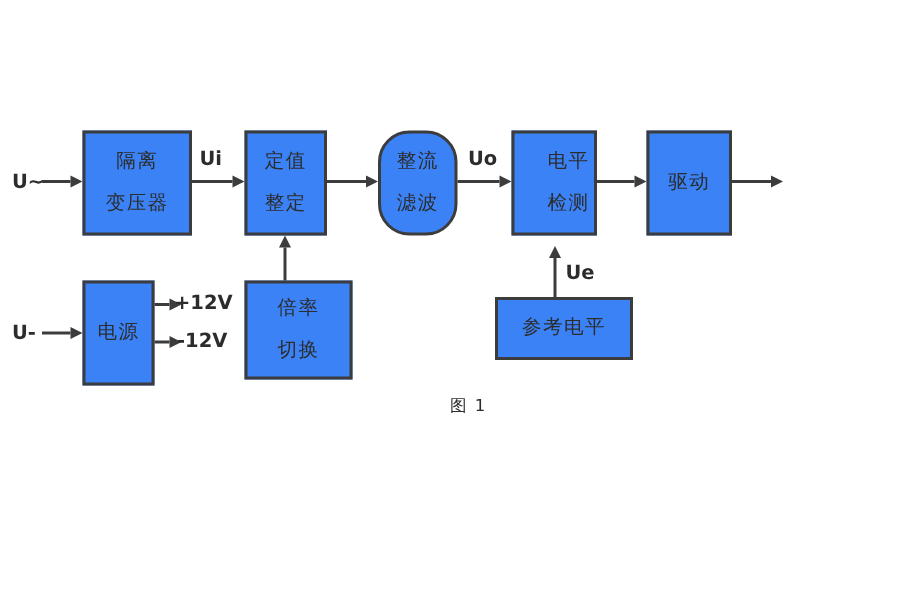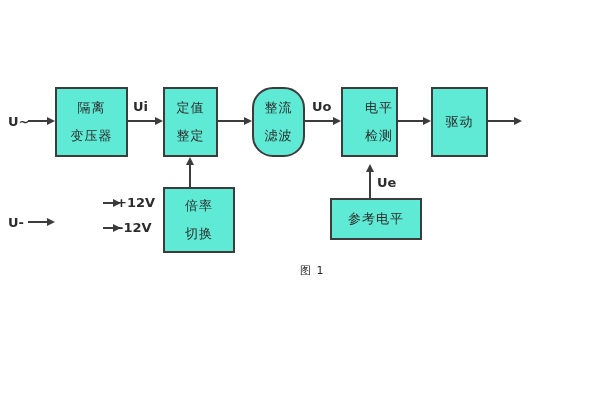--- a/index.html
+++ b/index.html
@@ -9,21 +9,21 @@
     height: 400px;
     background: #ffffff;
     overflow: hidden;
     font-family: "DejaVu Sans", "Liberation Sans", sans-serif;
     color: #2c2c2c;
   }
   .box {
     position: absolute;
     box-sizing: border-box;
     border: 2px solid #3c3c3c;
-    background: #5eead4;
+    background: #3b82f6;
     display: flex;
     flex-direction: column;
     align-items: center;
     justify-content: center;
     gap: 13px;
     font-size: 13px;
     letter-spacing: 1px;
     line-height: 1.15;
     text-align: center;
   }
@@ -92,20 +92,23 @@
   <div class="box" style="left:341px; top:87px; width:57px; height:70px;padding-left:19px;">
     <span>电平</span>
     <span>检测</span>
   </div>
 
   <div class="box" style="left:431px; top:87px; width:57px; height:70px;">
     <span>驱动</span>
   </div>
 
 
+  <div class="box" style="left:55px; top:187px; width:48px; height:70px;">
+    <span>电源</span>
+  </div>
 
   <div class="box" style="left:163px; top:187px; width:72px; height:66px;">
     <span>倍率</span>
     <span>切换</span>
   </div>
 
   <div class="box" style="left:330px; top:198px; width:92px; height:42px;">
     <span>参考电平</span>
   </div>
 

